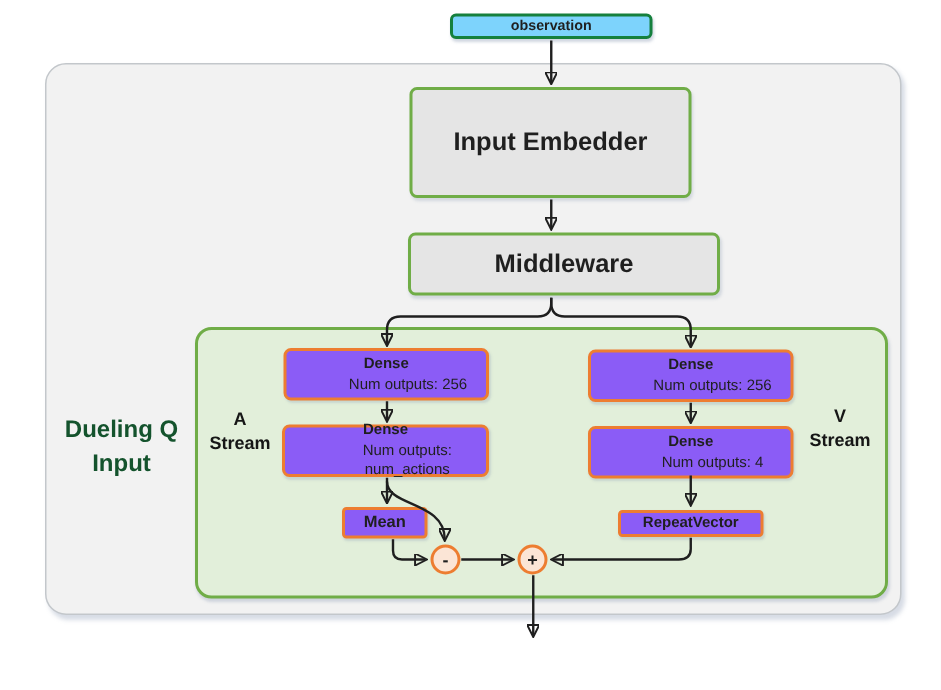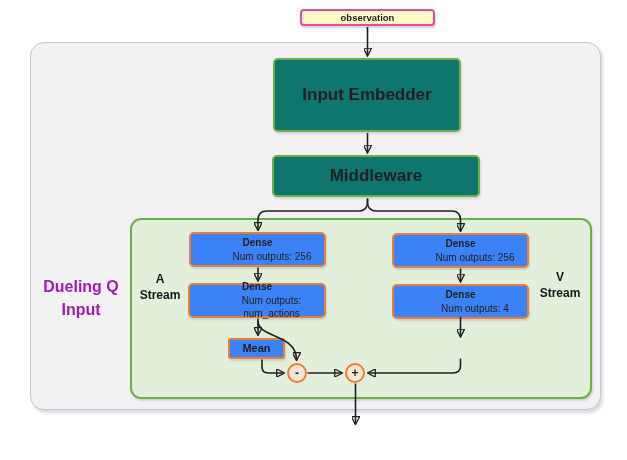--- a/index.html
+++ b/index.html
@@ -14,37 +14,37 @@
     background:#f2f2f2;border:1.5px solid #c3c7cb;border-radius:14px;
     box-shadow:2px 3px 3px rgba(140,155,180,.35);
   }
   .headbox{
     left:130px;top:218px;width:462px;height:181px;
     background:#e2efda;border:2px solid #70ad47;border-radius:11px;
     box-shadow:1px 2px 2px rgba(140,155,180,.35);
   }
   
   .green-node{
-    background:#0f766e;border:2px solid #70ad47;border-radius:5px;
+    background:#e5e5e5;border:2px solid #70ad47;border-radius:5px;
     display:flex;align-items:center;justify-content:center;
     font-weight:700;font-size:17px;box-shadow:1px 2px 2px rgba(140,155,180,.3);
   }
   .embedder{left:273px;top:58px;width:188px;height:74px;}
   .middleware{left:272px;top:155px;width:208px;height:42px;}
   
   .blue-node{
-    background:#fef9c3;border:2px solid #ec4899;border-radius:4px;
+    background:#7dd3fc;border:2px solid #15803d;border-radius:4px;
     display:flex;align-items:center;justify-content:center;
     font-weight:700;font-size:9.5px;box-shadow:1px 2px 2px rgba(140,155,180,.4);
   }
   .observation{left:300px;top:9px;width:135px;height:17px;}
   .actionq{left:303px;top:427px;width:107px;height:21px;font-size:10px;}
   
   .orange-node{
-    background:#3b82f6;border:2px solid #ed7d31;border-radius:5px;
+    background:#8b5cf6;border:2px solid #ed7d31;border-radius:5px;
     display:flex;flex-direction:column;align-items:center;justify-content:center;
     text-align:center;line-height:1.35;box-shadow:1px 1.5px 1.5px rgba(140,155,180,.3);
   }
   .dense-a1{left:189px;top:232px;width:137px;height:35px;}
   .dense-a2{left:188px;top:283px;width:138px;height:35px;}
   .dense-v1{left:392px;top:233px;width:137px;height:35px;}
   .dense-v2{left:392px;top:284px;width:137px;height:35px;}
   .dense-title{font-weight:700;font-size:10px;}
   .dense-sub{font-weight:400;font-size:10px;margin-left:29px;}
   .mean{left:228px;top:338px;width:57px;height:21px;font-weight:700;font-size:11px;border-radius:3px;}
@@ -52,21 +52,21 @@
   .op-circle{
     width:20px;height:20px;border-radius:50%;
     background:#fbe5d6;border:2px solid #ed7d31;
     display:flex;align-items:center;justify-content:center;
     font-weight:700;font-size:12px;line-height:1;
   }
   .minus{left:287px;top:363px;}
   .plus{left:345px;top:363px;}
   
   .big-label{
-    font-weight:700;font-size:16px;text-align:center;line-height:1.45;color:#a21caf;
+    font-weight:700;font-size:16px;text-align:center;line-height:1.45;color:#14532d;
   }
   .stream-label{
     font-weight:700;font-size:12px;text-align:center;line-height:1.3;color:#161616;
   }
   .dueling-label{left:32px;top:275px;width:98px;}
   .a-stream{left:132px;top:272px;width:56px;}
   .v-stream{left:532px;top:270px;width:56px;}
   .line{display:block;}
   
   .wires{position:absolute;left:0;top:0;width:627px;height:460px;pointer-events:none;}
@@ -109,20 +109,21 @@
   <div class="abs orange-node mean">Mean</div>
 
   <div class="abs orange-node dense-v1">
     <span class="dense-title">Dense</span>
     <span class="dense-sub">Num outputs: 256</span>
   </div>
   <div class="abs orange-node dense-v2">
     <span class="dense-title">Dense</span>
     <span class="dense-sub">Num outputs: 4</span>
   </div>
+  <div class="abs orange-node repeatvector">RepeatVector</div>
 
   <div class="abs op-circle minus">-</div>
   <div class="abs op-circle plus">+</div>
 
   <svg class="wires" viewBox="0 0 627 460" xmlns="http://www.w3.org/2000/svg">
     <defs>
       <marker id="ah" viewBox="0 0 10 10" refX="8.5" refY="5" markerWidth="9" markerHeight="8" orient="auto" markerUnits="userSpaceOnUse">
         <path d="M0,0 L10,5 L0,10 z" fill="#1f1f1f" stroke="none"></path>
       </marker>
     </defs>

